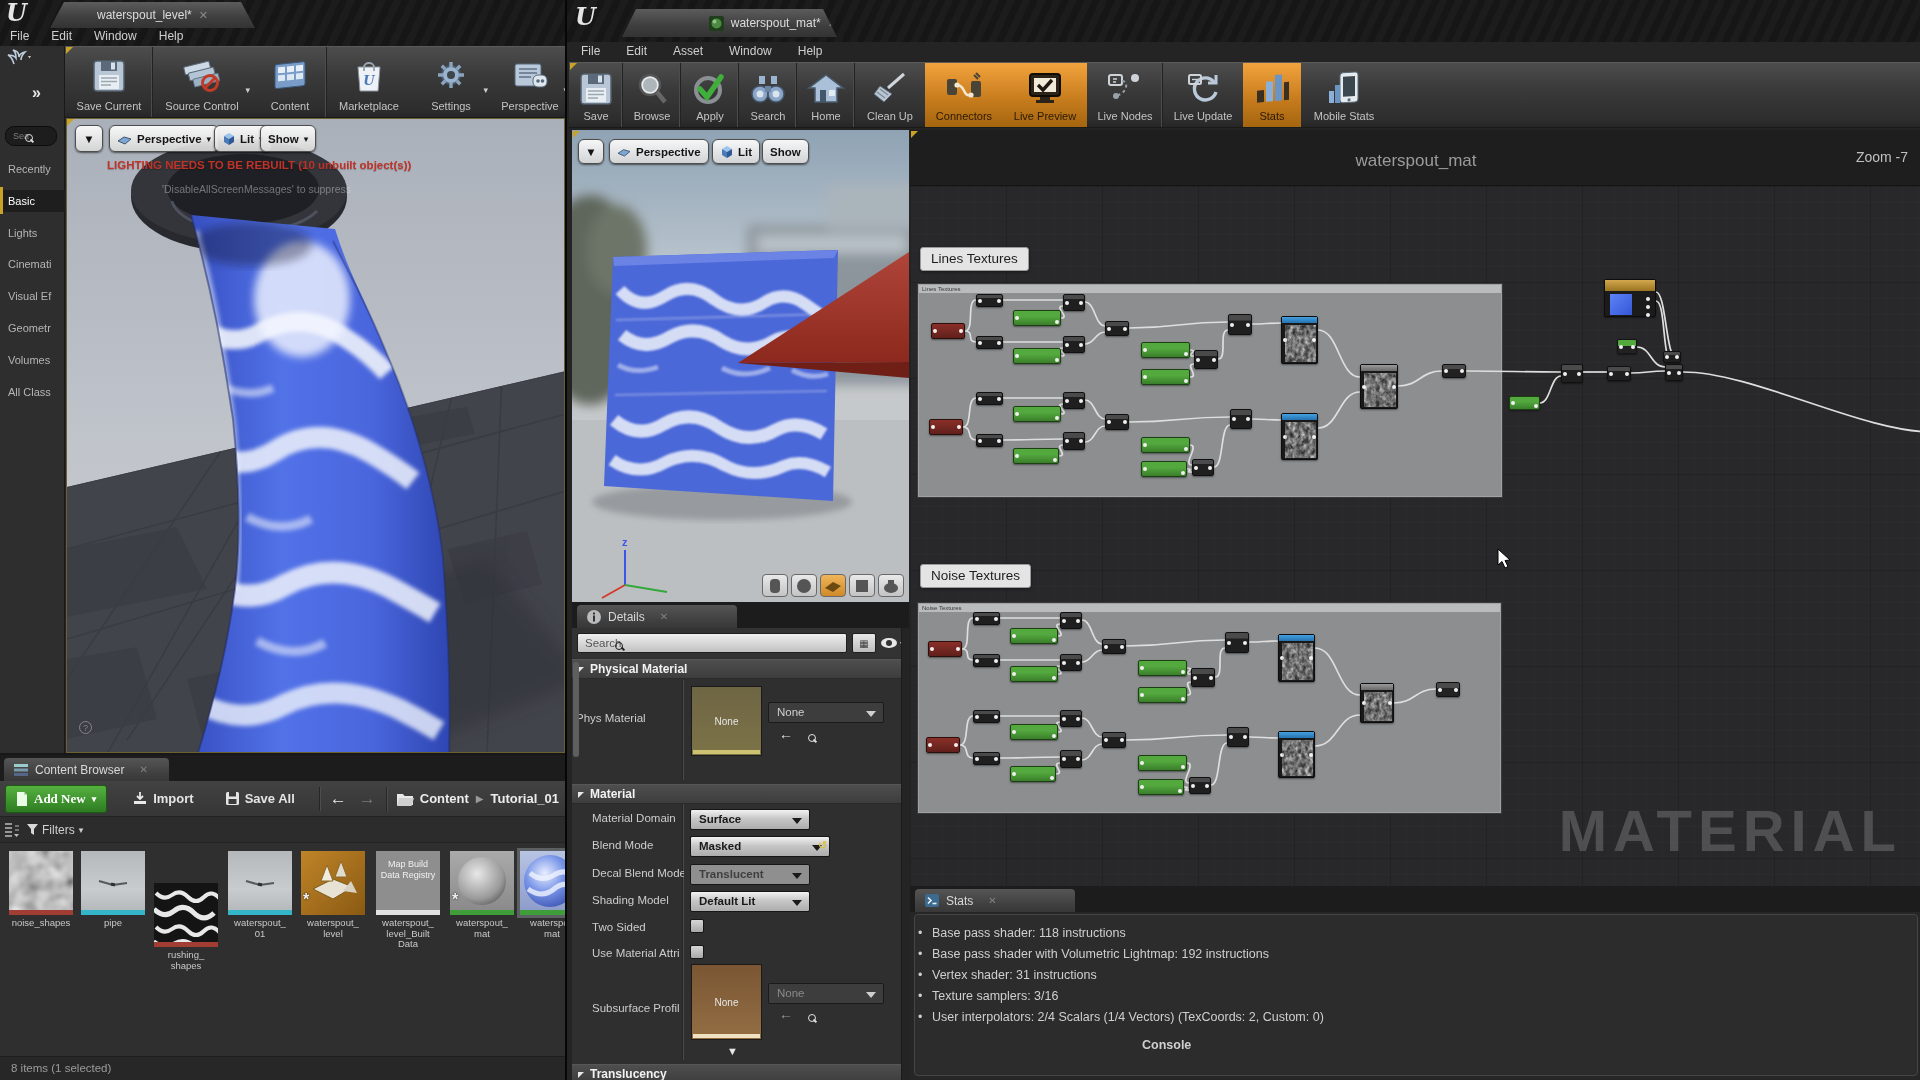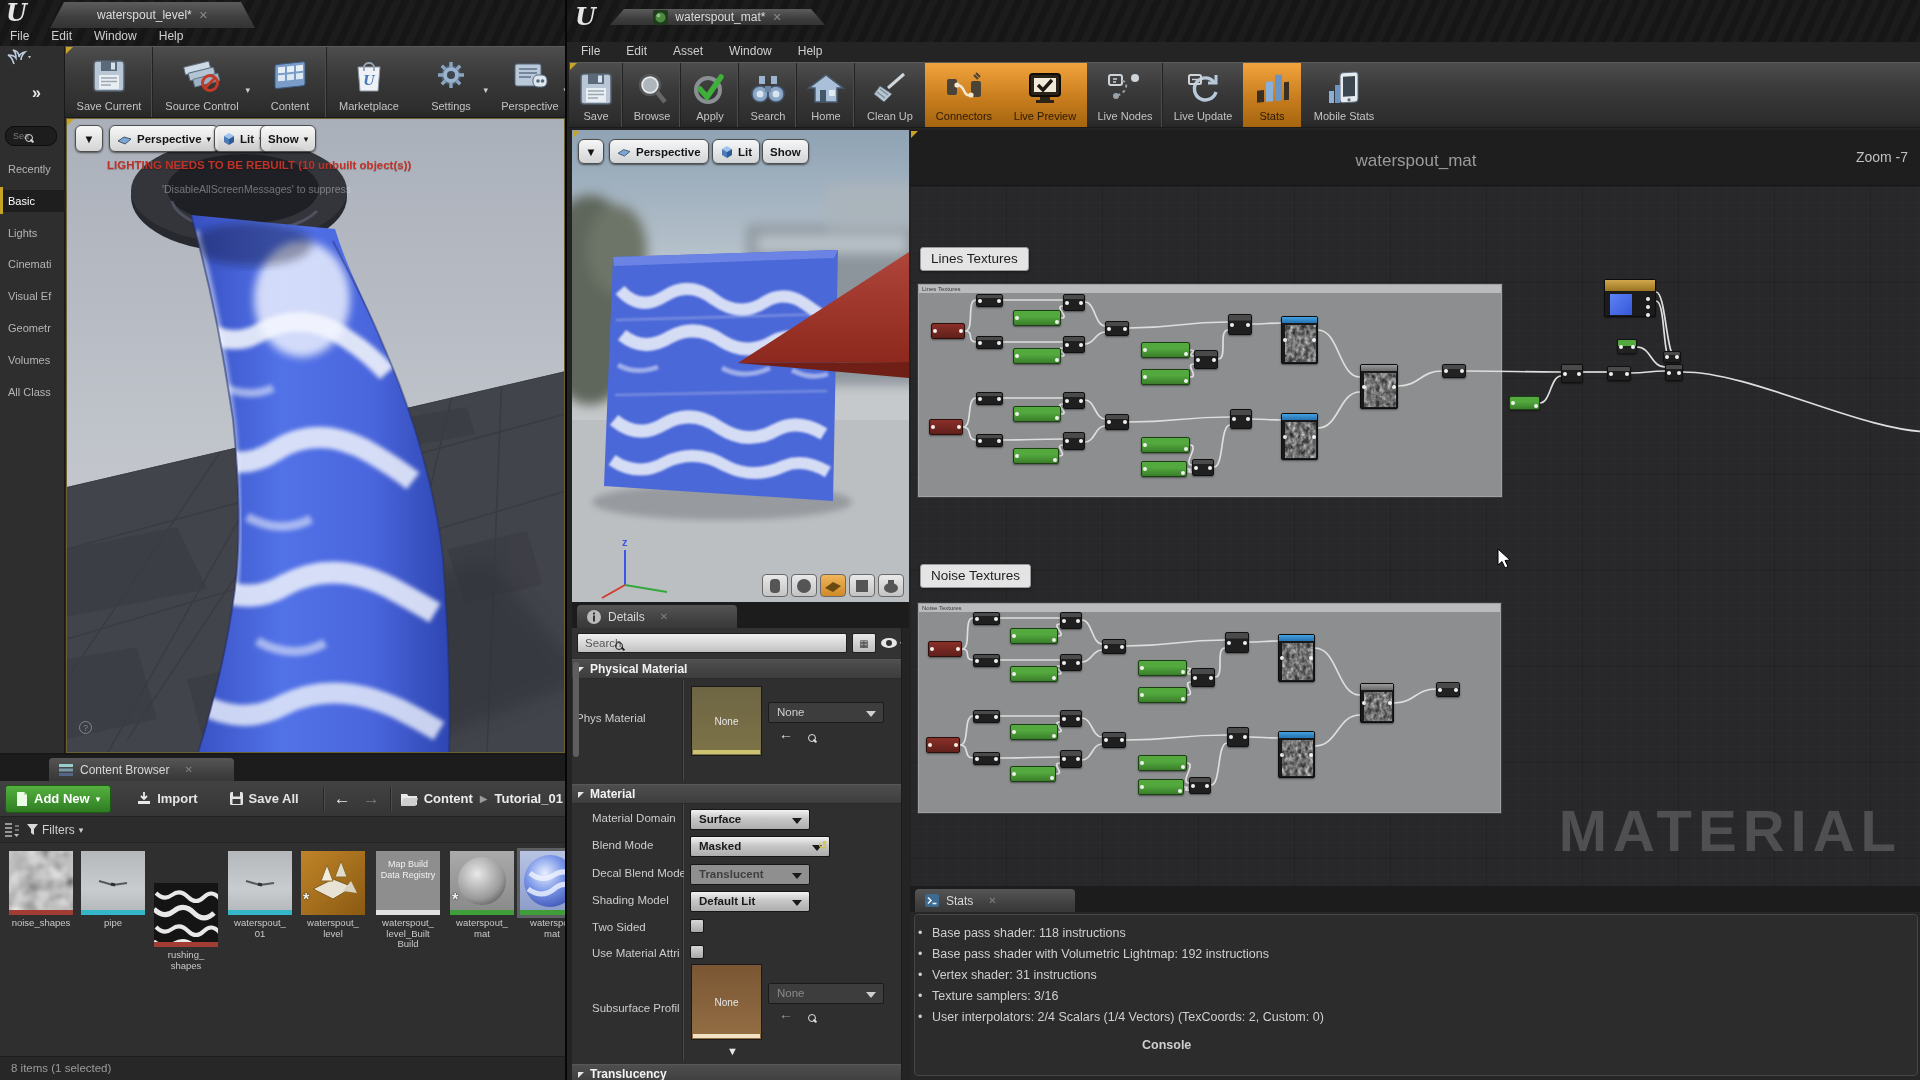--- a/index.html
+++ b/index.html
@@ -55,21 +55,21 @@
 
 #cb { background:#2f2f2f; border-top:2px solid #171717; }
 .tabstrip { position:absolute; left:0; right:0; top:0; height:26px; background:#1c1c1c; }
 .ptab { position:absolute; top:3px; height:23px; background:linear-gradient(#555,#3f3f3f 70%,#383838);
   border-radius:4px 4px 0 0; color:#d8d8d8; font-size:12px; display:flex; align-items:center; gap:7px; padding:0 10px; }
 .ptab .tx { color:#808080; font-size:10px; margin-left:8px; }
 .cbbtns { position:absolute; left:0; right:0; top:26px; height:36px; background:linear-gradient(#424242,#363636); border-bottom:1px solid #222;
   display:flex; align-items:center; }
 .btn-addnew { height:28px; margin-left:5px; background:linear-gradient(#55b13f,#2e7d22);
   border:1px solid #1d5a14; border-radius:3px; color:#fff; font-weight:bold; font-size:13px;
-  display:flex; align-items:center; gap:6px; padding:0 10px; }
+  display:flex; align-items:center; gap:6px; padding:0 10px;font-family:Liberation Serif, serif; }
 .cb-flat { height:28px; display:flex; align-items:center; gap:6px; color:#e4e4e4; font-size:13px; font-weight:bold; padding:0 12px; }
 .cbsep { width:1px; height:24px; background:#262626; box-shadow:1px 0 0 #4d4d4d; margin:0 4px; }
 .cbnav { color:#e8e8e8; font-size:17px; font-weight:bold; padding:0 6px; }
 .cbnav.dis { color:#787878; }
 .crumb { color:#ececec; font-size:13px; font-weight:bold; white-space:nowrap; }
 .crumbsep { color:#9a9a9a; font-size:10px; padding:0 7px; }
 .cbfilter { position:absolute; left:0; right:0; top:62px; height:26px; background:#2c2c2c; display:flex; align-items:center; border-bottom:1px solid #242424;}
 .cbsearch { flex:1; height:19px; margin:0 4px; background:#8f9496; border:1px solid #63686a; border-radius:2px;
   color:#3c4144; font-size:11.5px; line-height:18px; padding-left:7px; }
 .filters { color:#cfcfcf; font-size:12px; display:flex; align-items:center; gap:4px; padding:0 6px; }
@@ -379,21 +379,21 @@
         <span style="font-size:9px;">▾</span>
     </div>
     <div class="vwarn" style="left:40px;top:40px;">LIGHTING NEEDS TO BE REBUILT (10 unbuilt object(s))</div>
     <div class="vhint" style="left:95px;top:64px;filter:blur(.4px);">'DisableAllScreenMessages' to suppress</div>
     <div class="abs" style="left:12px;bottom:18px;width:13px;height:13px;border:1.5px solid rgba(200,200,205,.5);border-radius:50%;color:rgba(200,200,205,.5);font-size:9px;text-align:center;line-height:12px;">?</div>
   </div>
   <div class="ycorner" style="left:67px;top:119px;"></div>
 
   <div id="cb" class="abs" style="left:0;top:753px;width:565px;height:327px;">
     <div class="tabstrip"></div>
-    <div class="ptab" style="left:4px;width:185px;margin-left:45px;">
+    <div class="ptab" style="left:4px;width:165px;">
       <svg width="14" height="12" viewBox="0 0 14 12">
           <rect x="0" y="0" width="14" height="3" fill="#9cc"></rect>
           <rect x="0" y="4.5" width="14" height="3" fill="#79a"></rect>
           <rect x="0" y="9" width="14" height="3" fill="#568"></rect>
         </svg>
       <span>Content Browser</span>
       <span class="tx">✕</span>
     </div>
     <div class="cbbtns">
       <div class="btn-addnew">
@@ -510,21 +510,21 @@
           </div>
         </div>
         <div class="asset" style="left: 376px;">
           <div class="thumb" style="background: rgb(142, 142, 142);">
             <div style="position:absolute;inset:8px 4px;color:#f0f0f0;font-size:9px;text-align:center;line-height:11px;">Map Build Data Registry</div>
             <div class="bar" style="background: rgb(226, 226, 226);"></div>
           </div>
           <div class="lbl">
             <div>waterspout_</div>
             <div>level_Built</div>
-            <div>Build</div>
+            <div>Data</div>
           </div>
         </div>
         <div class="asset" style="left: 450px;">
           <div class="thumb" style="background: linear-gradient(rgb(170, 170, 170), rgb(136, 136, 136));"><svg width="64" height="64" viewBox="0 0 64 64">
               <defs>
                 <radialGradient id="gs" cx=".4" cy=".35" r=".75">
                   <stop offset="0" stop-color="#e8e8e8"></stop>
                   <stop offset=".7" stop-color="#9a9a9a"></stop>
                   <stop offset="1" stop-color="#5a5a5a"></stop>
                 </radialGradient>
@@ -554,21 +554,21 @@
           </div>
         </div>
       </div>
     <div class="cbstatus">8 items (1 selected)</div>
   </div>
 </div>
 
 <div class="win" id="rw" style="left:565px;width:1355px;background:#242424;border-left:2px solid #060606;">
   <div class="chrome-top"></div>
   <div class="ue-logo" style="left:8px;top:2px;">U</div>
-  <div class="wtab" style="left:43px;top:9px;width:215px;height:16px;">
+  <div class="wtab" style="left:55px;top:9px;width:215px;height:28px;justify-content:flex-end;">
     <svg width="15" height="15" viewBox="0 0 15 15">
         <rect width="15" height="15" rx="2" fill="#1f3d1b"></rect>
         <circle cx="7.5" cy="7.5" r="5" fill="#4d8a42"></circle>
         <circle cx="5.5" cy="5.5" r="2" fill="#8fc182"></circle>
       </svg>
     <span>waterspout_mat*</span>
     <span class="tx">✕</span>
   </div>
   <div class="menubar" id="rmenu" style="left:14px;top:44px;">
       <span>File</span>

